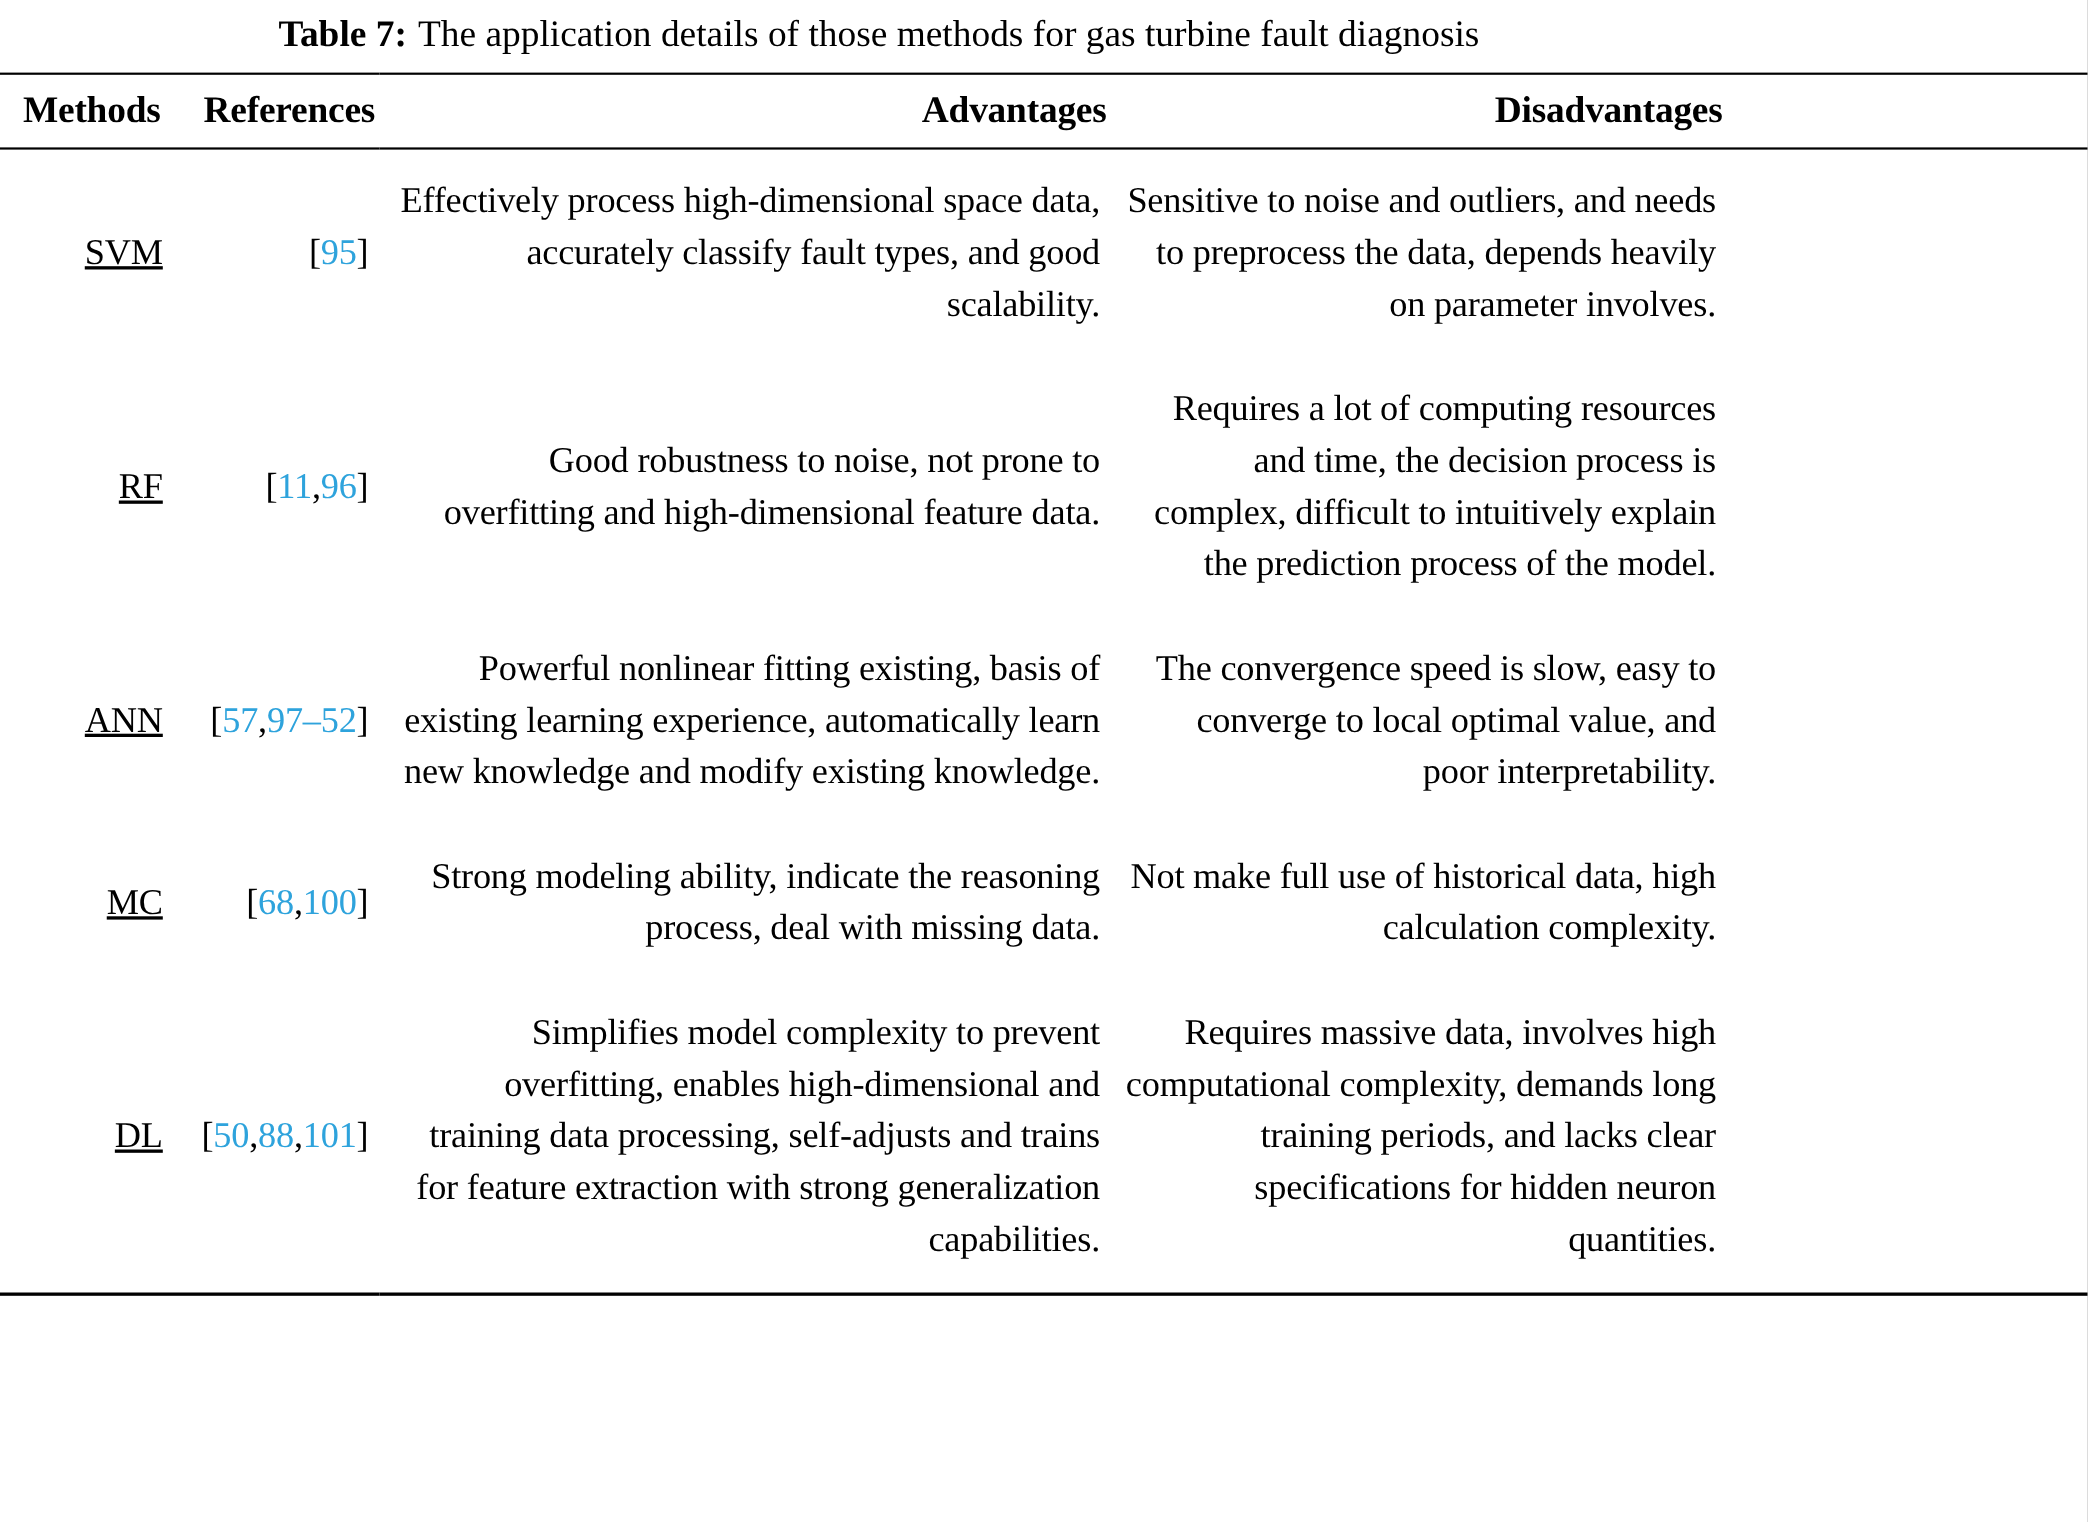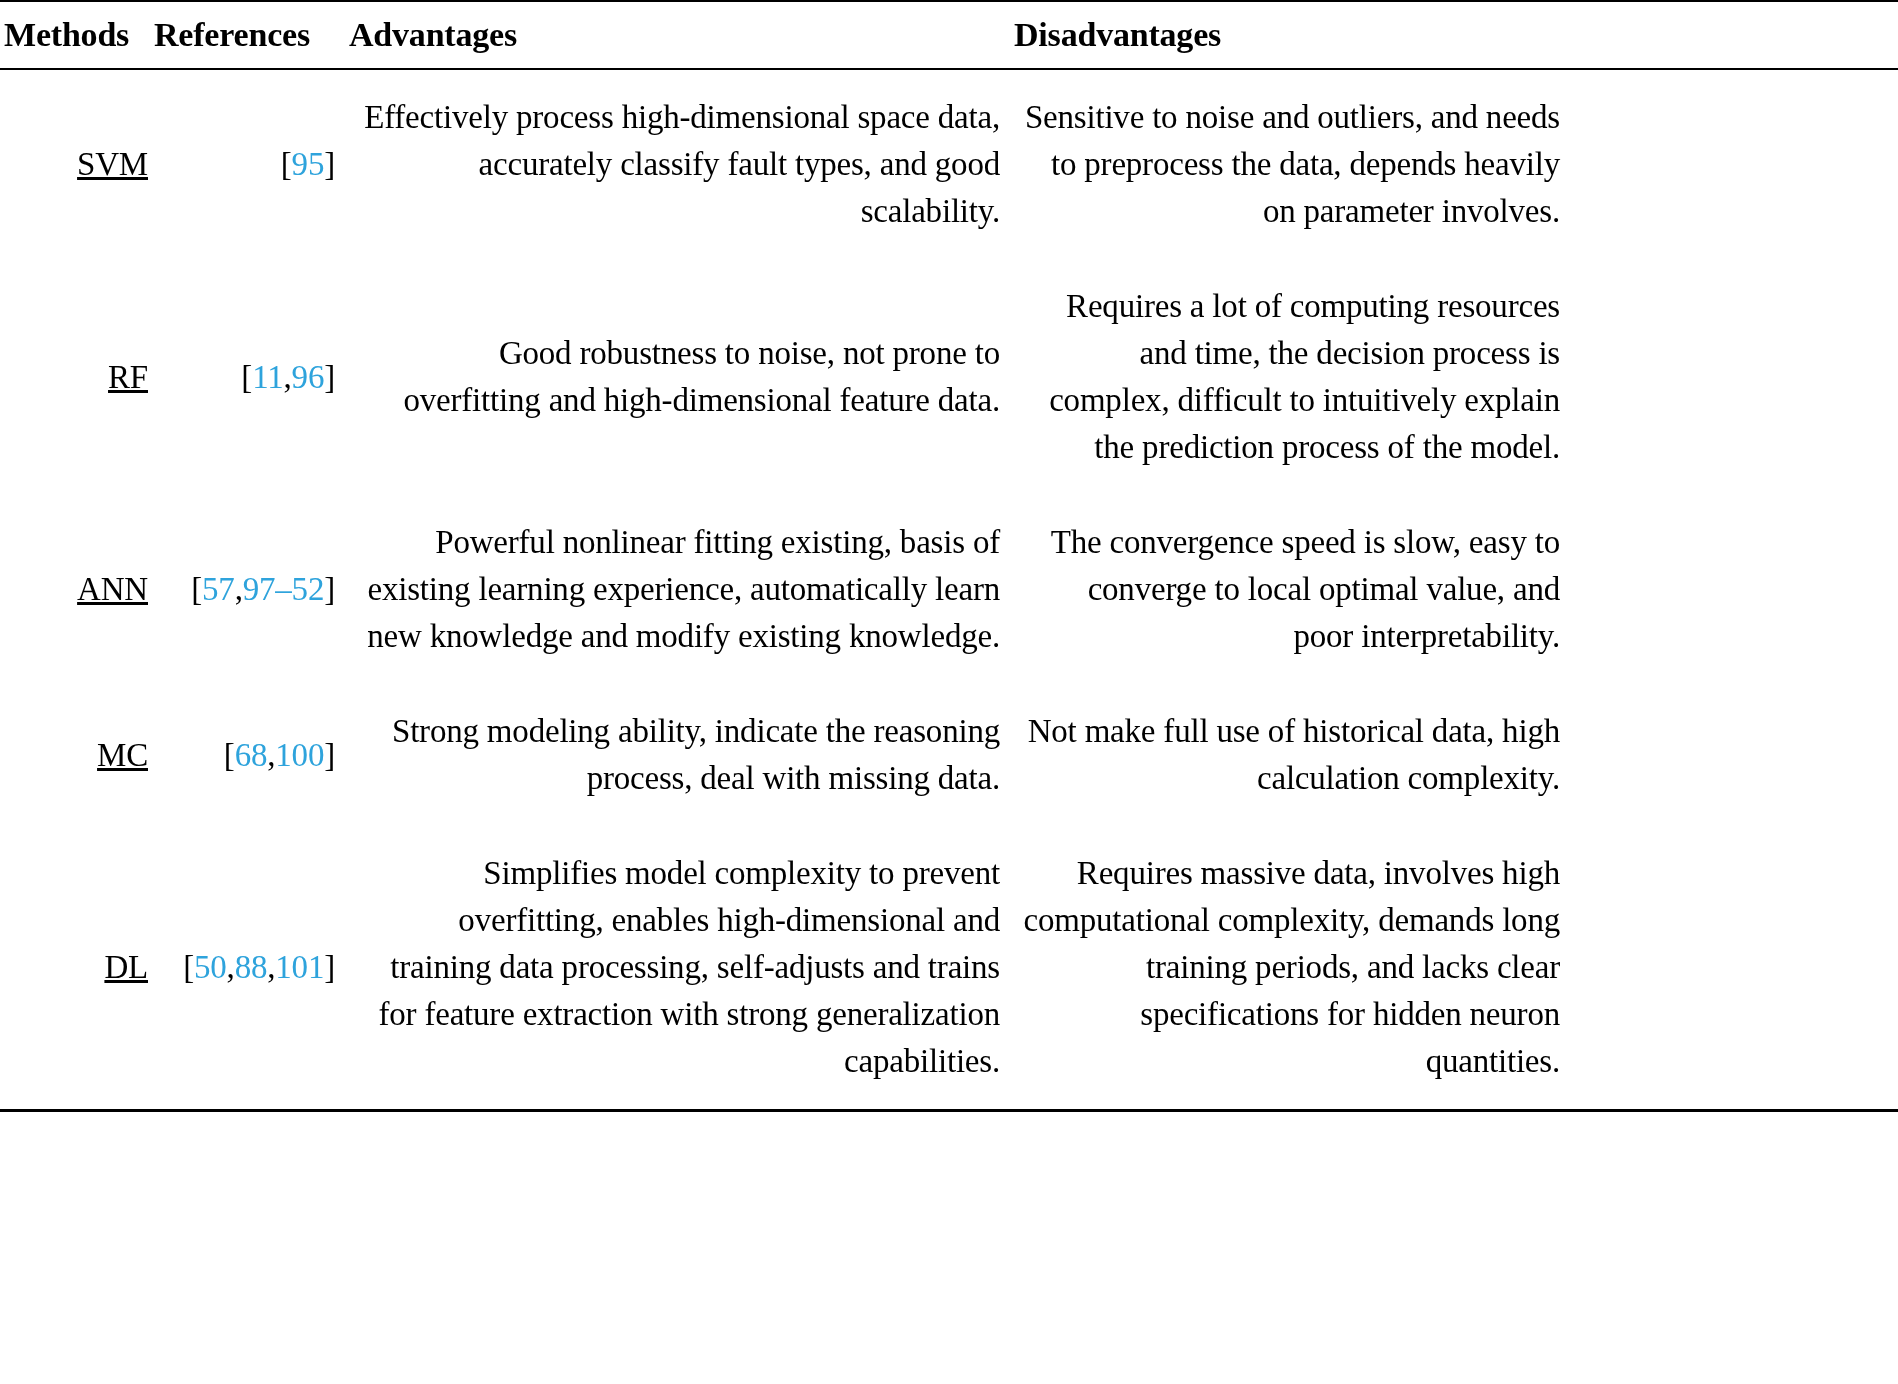--- a/index.html
+++ b/index.html
@@ -44,21 +44,21 @@
     letter-spacing:-0.2px;
   }
   col.c-method{width:150px;}
   col.c-refs{width:195px;}
   col.c-adv{width:665px;}
   col.c-disadv{width:560px;}
   col.c-fill{width:328px;}
   thead th{
     font-weight:bold;
     font-size:34px;
-    text-align:left;
+    text-align:right;
     padding:9px 4px 10px 4px;
     border-bottom:2px solid var(--ink);
   }
   tbody td{
     vertical-align:middle;
     text-align:right;
     padding:24px 10px;
   }
   td.method-cell{
     padding-left:2px;
@@ -71,20 +71,23 @@
     cursor:pointer;
     margin-top:14px;
   }
   .ref-bracket,.ref-sep{color:var(--ink);}
 </style>
 </head>
 <body>
 
 <div class="page">
 
+  <div class="caption">
+    <span class="cap-label">Table 7:</span><span>The application details of those methods for gas turbine fault diagnosis</span>
+  </div>
 
   <table class="methods">
     <colgroup>
       <col class="c-method">
       <col class="c-refs">
       <col class="c-adv">
       <col class="c-disadv">
       <col class="c-fill">
     </colgroup>
     <thead>

